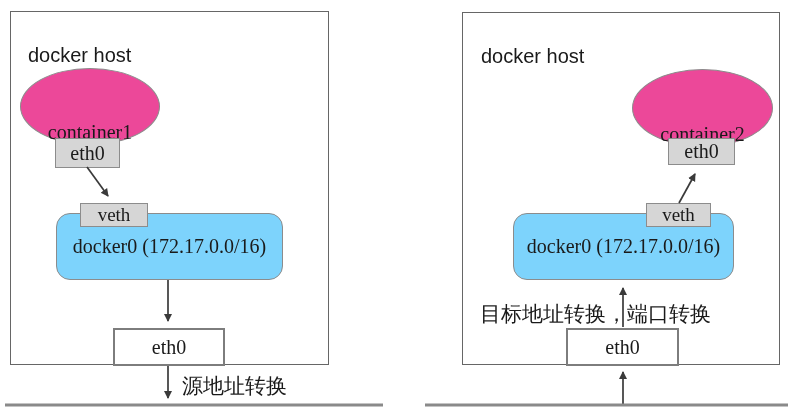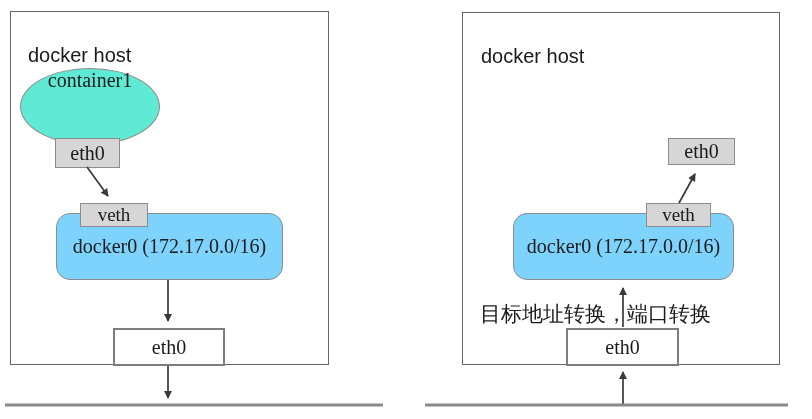--- a/index.html
+++ b/index.html
@@ -24,22 +24,22 @@
   .host-title{
     font-family:"Liberation Sans","DejaVu Sans",sans-serif;
     font-size:20px;
     color:var(--text);
     white-space:nowrap;
     margin-top:20px;
   }
   .ellipse{
     border:1.5px solid var(--box-border);
     border-radius:50%;
-    background:#5eead4;
-    display:flex;align-items:flex-start;justify-content:center;font-family:Liberation Serif, serif;
+    background:#ec4899;
+    display:flex;align-items:flex-end;justify-content:center;font-family:Liberation Serif, serif;
   }
   .node-label{
     font-size:20px;
     color:var(--text);
     white-space:nowrap;
   }
   .gray-box{
     background:var(--box-fill);
     border:1.5px solid var(--box-border);
     display:flex;align-items:center;justify-content:center;
@@ -96,25 +96,29 @@
   </div>
 
   <div class="abs gray-box" style="left:80px;top:203px;width:68px;height:24px;">
     <span class="node-label" style="font-size:19px;">veth</span>
   </div>
 
   <div class="abs white-box" style="left:113px;top:328px;width:112px;height:38px;">
     <span class="node-label">eth0</span>
   </div>
 
+  <div class="abs nat-label" style="left:182px;top:372px;">源地址转换</div>
 
   <div class="abs host" style="left:462px;top:12px;width:318px;height:353px;"></div>
 
   <div class="abs host-title" style="left:481px;top:25px;">docker host</div>
 
+  <div class="abs ellipse" style="left:632px;top:69px;width:141px;height:78px;">
+    <span class="node-label">container2</span>
+  </div>
 
   <div class="abs gray-box" style="left:668px;top:138px;width:67px;height:27px;">
     <span class="node-label">eth0</span>
   </div>
 
   <div class="abs bridge" style="left:513px;top:213px;width:221px;height:67px;">
     <span class="node-label">docker0 (172.17.0.0/16)</span>
   </div>
 
   <div class="abs gray-box" style="left:646px;top:203px;width:65px;height:24px;">

